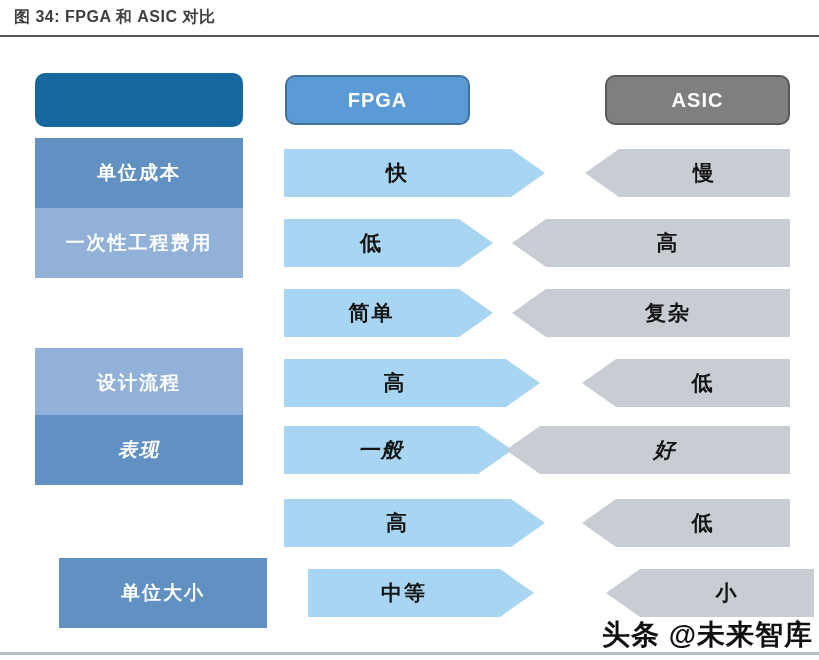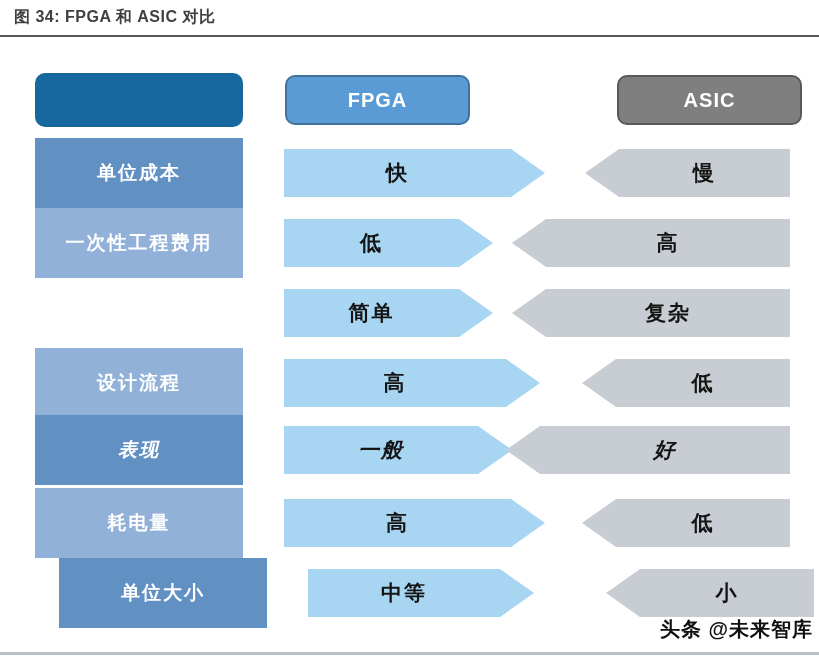--- a/index.html
+++ b/index.html
@@ -16,21 +16,21 @@
 
   .hdr{position:absolute;top:75px;height:50px;box-sizing:border-box;}
   .hdr-blank{
     left:35px;top:73px;width:208px;height:54px;background:#16689f;border-radius:10px;
   }
   .hdr-pill{
     width:185px;border-radius:10px;display:flex;align-items:center;justify-content:center;
     color:#ffffff;font-size:20px;font-weight:600;letter-spacing:1px;
   }
   .hdr-fpga{left:285px;background:#5b9bd5;border:2px solid #41719c;}
-  .hdr-asic{left:605px;background:#7f7f7f;border:2px solid #595959;margin-left:12px;}
+  .hdr-asic{left:605px;background:#7f7f7f;border:2px solid #595959;}
 
   .row{position:absolute;left:0;width:819px;height:70px;}
   .rlabel{
     position:absolute;left:35px;top:0;width:208px;height:70px;
     display:flex;align-items:center;justify-content:center;
     color:#ffffff;font-size:19px;font-weight:600;letter-spacing:2px;
     font-family:"Liberation Serif", serif;
   }
   .rlabel.dark{background:#6190c3;}
   .rlabel.light{background:#92b1d8;text-align:center;}
@@ -46,21 +46,21 @@
     clip-path:polygon(0 0, calc(100% - 34px) 0, 100% 50%, calc(100% - 34px) 100%, 0 100%);
   }
   .arrow.fpga span{margin-right:34px;}
   .arrow.asic{
     right:29px;background:#c8ccd3;
     clip-path:polygon(34px 0, 100% 0, 100% 100%, 34px 100%, 0 50%);
   }
   .arrow.asic span{margin-left:34px;}
 
   .watermark{
-    position:absolute;right:6px;top:616px;font-size:20px;font-weight:700;color:#101010;
+    position:absolute;right:6px;top:616px;font-size:28px;font-weight:700;color:#101010;
     letter-spacing:1px;
     text-shadow:-2px -2px 0 #fff, 2px -2px 0 #fff, -2px 2px 0 #fff, 2px 2px 0 #fff,
                 0 -2px 0 #fff, 0 2px 0 #fff, -2px 0 0 #fff, 2px 0 0 #fff;
   }
 </style>
 </head>
 <body>
 
 <div class="stage">
   <div class="title">图 34:  FPGA 和 ASIC 对比</div>
@@ -109,21 +109,20 @@
       <div class="row" style="top: 415px; font-style: italic;">
         <div class="rlabel dark">表现</div>
         <div class="arrow fpga" style="width:228px">
           <span>一般</span>
         </div>
         <div class="arrow asic" style="width:284px">
           <span>好</span>
         </div>
       </div>
       <div class="row" style="top: 488px;">
-        <div class="rlabel light">耗电量</div>
         <div class="arrow fpga" style="width:261px">
           <span>高</span>
         </div>
         <div class="arrow asic" style="width:208px">
           <span>低</span>
         </div>
       </div>
       <div class="row" style="top: 558px; margin-left: 24px;">
         <div class="rlabel dark">单位大小</div>
         <div class="arrow fpga" style="width:226px">

